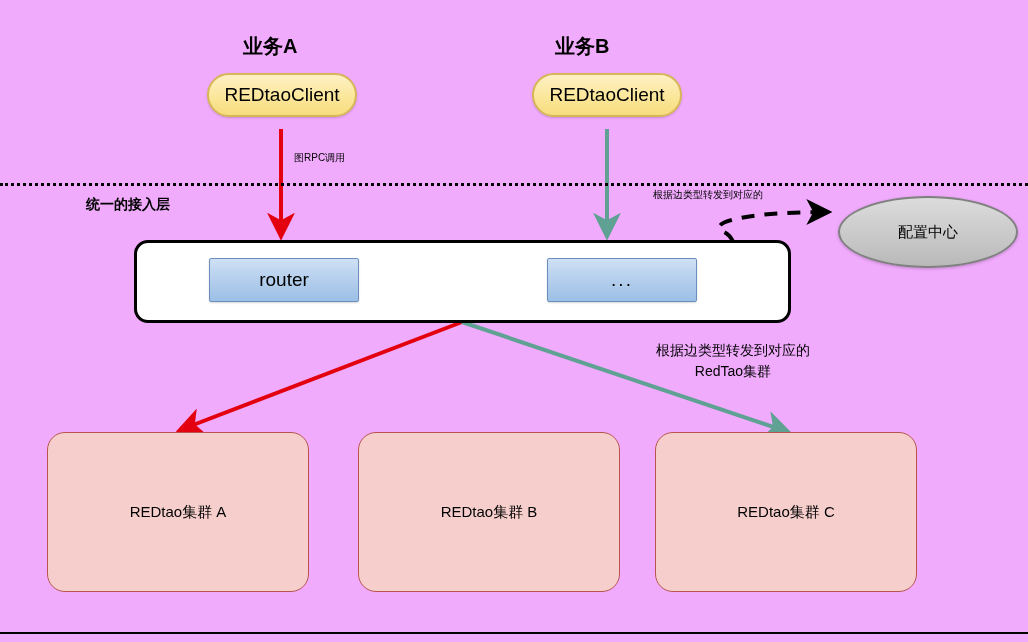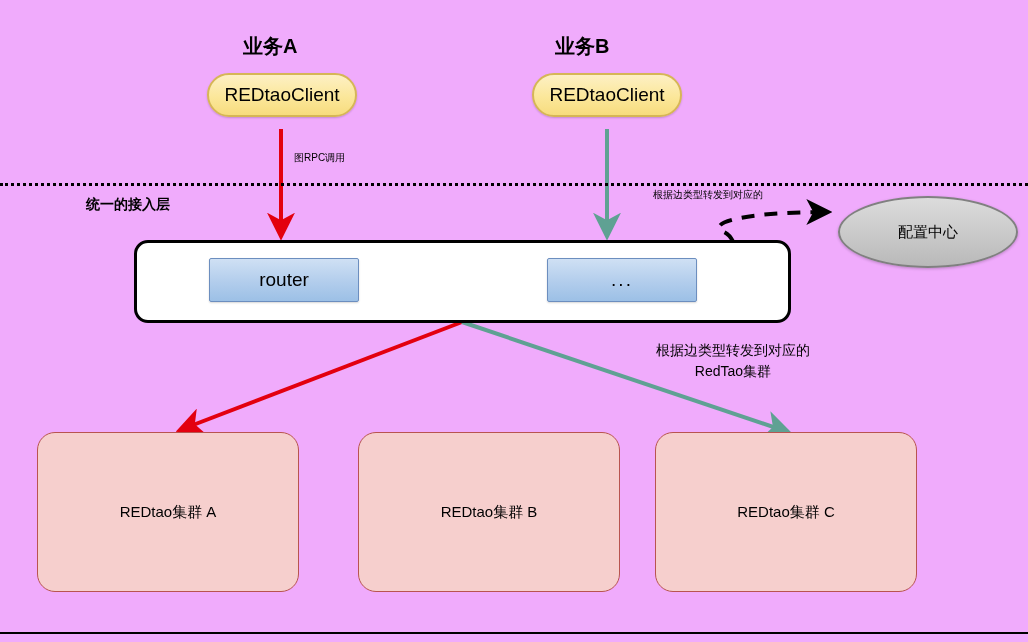--- a/index.html
+++ b/index.html
@@ -196,21 +196,21 @@
   </div>
 
   <div class="node svc-box dots" style="left:547px; top:258px;">
     <span>...</span>
   </div>
 
   <div class="node config-center" style="left:838px; top:196px;">
     <span>配置中心</span>
   </div>
 
-  <div class="node cluster-box" style="left:37px; top:432px;">
+  <div class="node cluster-box" style="left:47px; top:432px;">
     <span>REDtao集群 A</span>
   </div>
 
   <div class="node cluster-box" style="left:358px; top:432px;">
     <span>REDtao集群 B</span>
   </div>
 
   <div class="node cluster-box" style="left:655px; top:432px;">
     <span>REDtao集群 C</span>
   </div>

